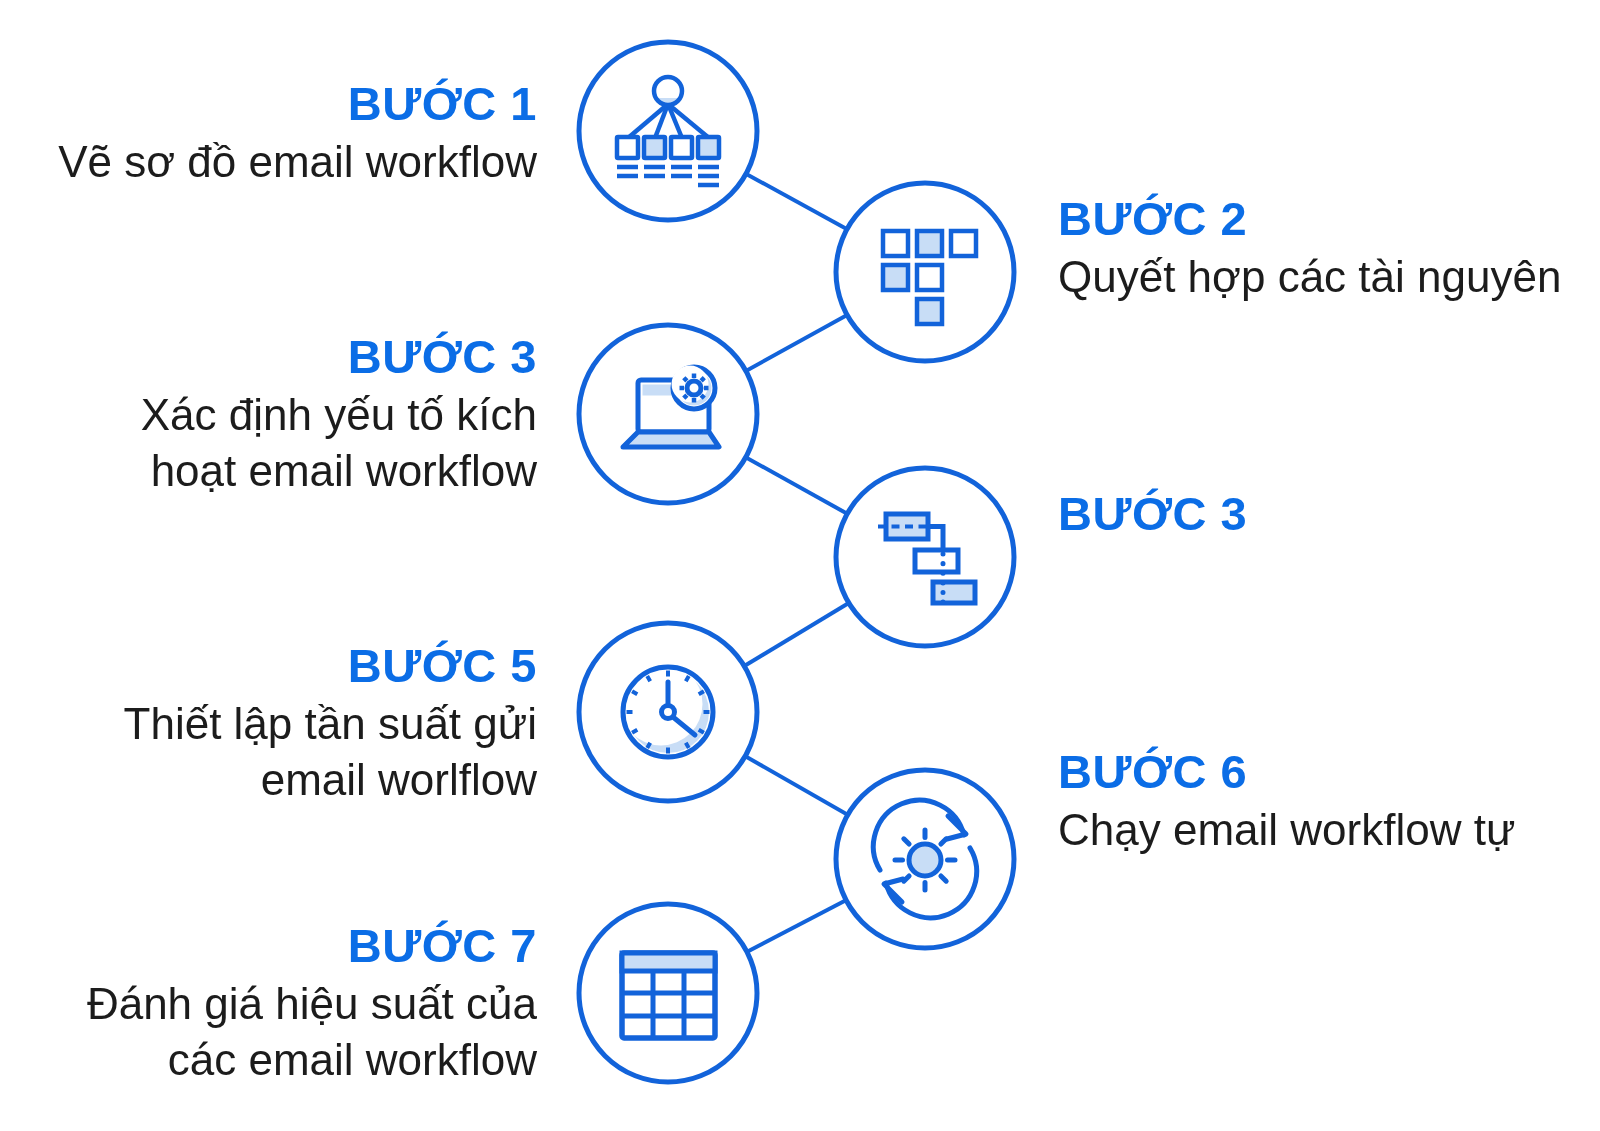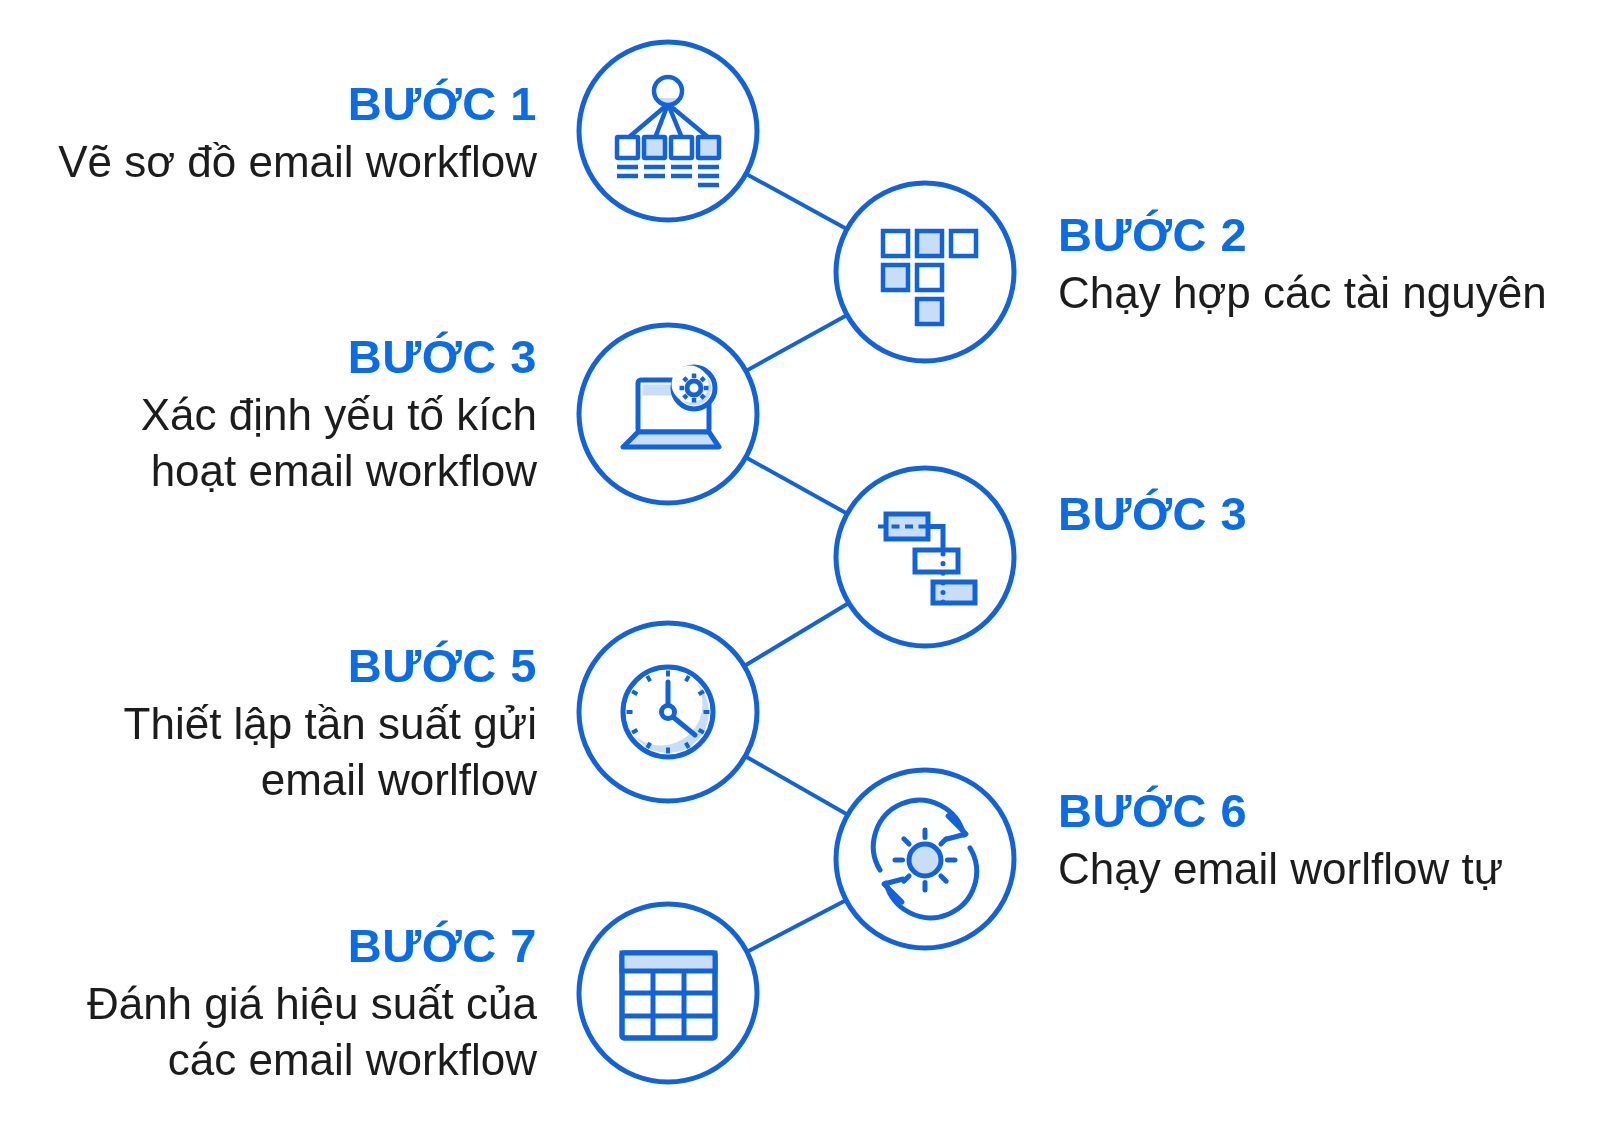--- a/index.html
+++ b/index.html
@@ -24,23 +24,23 @@
   .step.right{left:1058px;width:540px;text-align:left;}
   .step-label{
     font-size:47px;font-weight:700;line-height:52px;
     color:var(--accent-blue);margin-bottom:4px;
     letter-spacing:0.5px;white-space:nowrap;
   }
   .step-line{
     font-size:44px;line-height:56px;color:var(--text-color);
     white-space:nowrap;
   }
-  .pos-s1{top:78px;}  .pos-s2{top:209px;}
+  .pos-s1{top:78px;}  .pos-s2{top:193px;}
   .pos-s3{top:331px;} .pos-s4{top:488px;}
-  .pos-s5{top:640px;} .pos-s6{top:785px;}
+  .pos-s5{top:640px;} .pos-s6{top:746px;}
   .pos-s7{top:920px;}
 </style>
 </head>
 <body>
 
 <div id="canvas">
 
   <svg id="diagram-svg" width="1600" height="1131" viewBox="0 0 1600 1131">
 
     <g class="bs" stroke-width="4">
@@ -174,42 +174,42 @@
     </g>
   </svg>
 
   <div class="step left pos-s1">
     <div class="step-label">BƯỚC 1</div>
     <div class="step-line">Vẽ sơ đồ email workflow</div>
   </div>
 
   <div class="step right pos-s2">
     <div class="step-label">BƯỚC 2</div>
-    <div class="step-line">Chạy hợp các tài nguyên</div>
+    <div class="step-line">Quyết hợp các tài nguyên</div>
   </div>
 
   <div class="step left pos-s3">
     <div class="step-label">BƯỚC 3</div>
     <div class="step-line">Xác định yếu tố kích</div>
     <div class="step-line">hoạt email workflow</div>
   </div>
 
   <div class="step right pos-s4">
     <div class="step-label">BƯỚC 3</div>
   </div>
 
   <div class="step left pos-s5">
     <div class="step-label">BƯỚC 5</div>
     <div class="step-line">Thiết lập tần suất gửi</div>
     <div class="step-line">email worlflow</div>
   </div>
 
   <div class="step right pos-s6">
     <div class="step-label">BƯỚC 6</div>
-    <div class="step-line">Chạy email worlflow tự</div>
+    <div class="step-line">Chạy email workflow tự</div>
   </div>
 
   <div class="step left pos-s7">
     <div class="step-label">BƯỚC 7</div>
     <div class="step-line">Đánh giá hiệu suất của</div>
     <div class="step-line">các email workflow</div>
   </div>
 
 </div>
 

